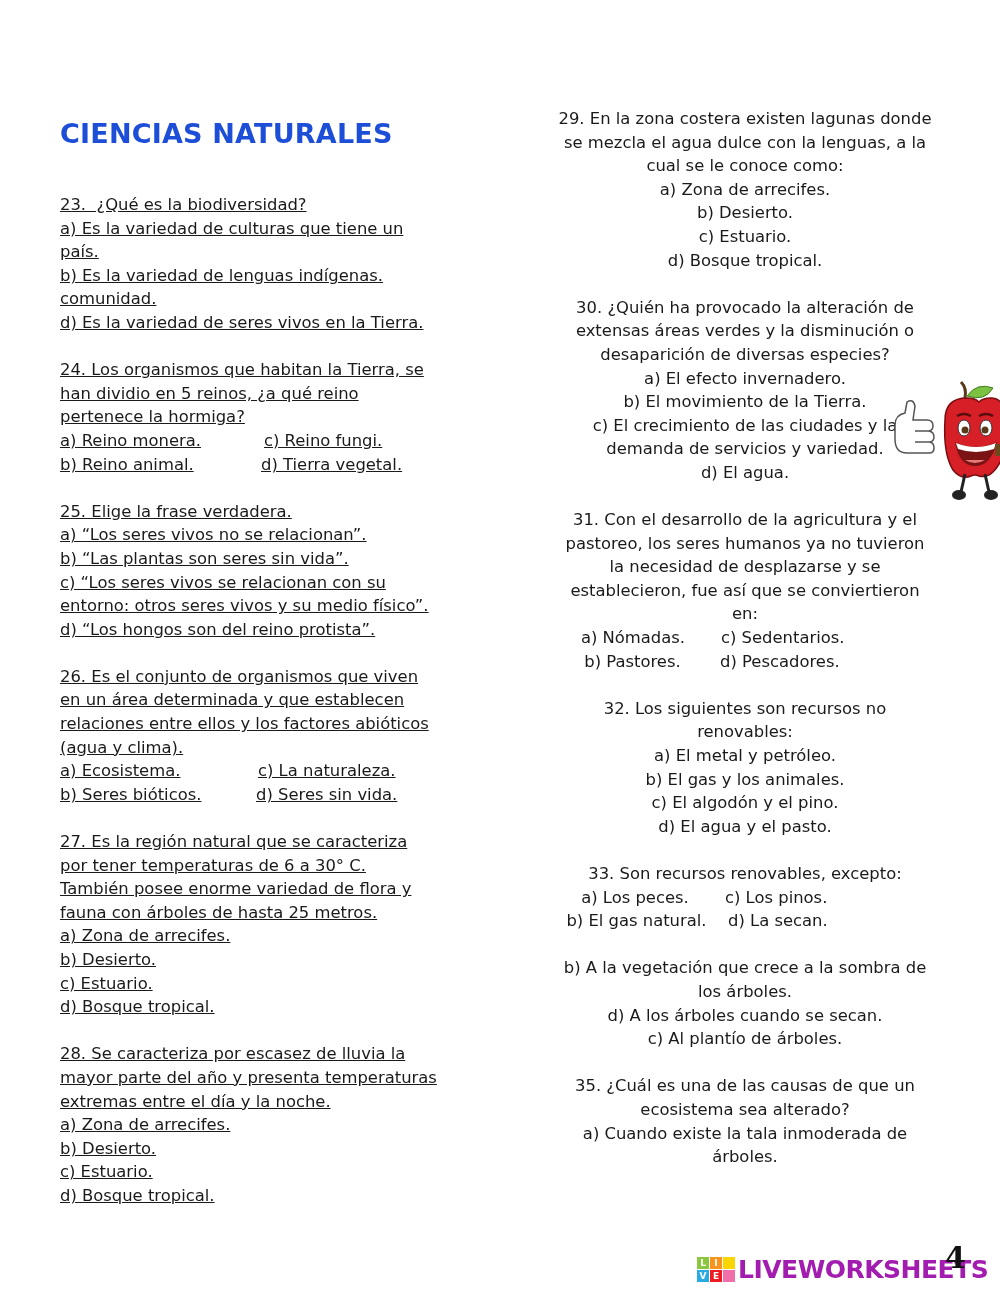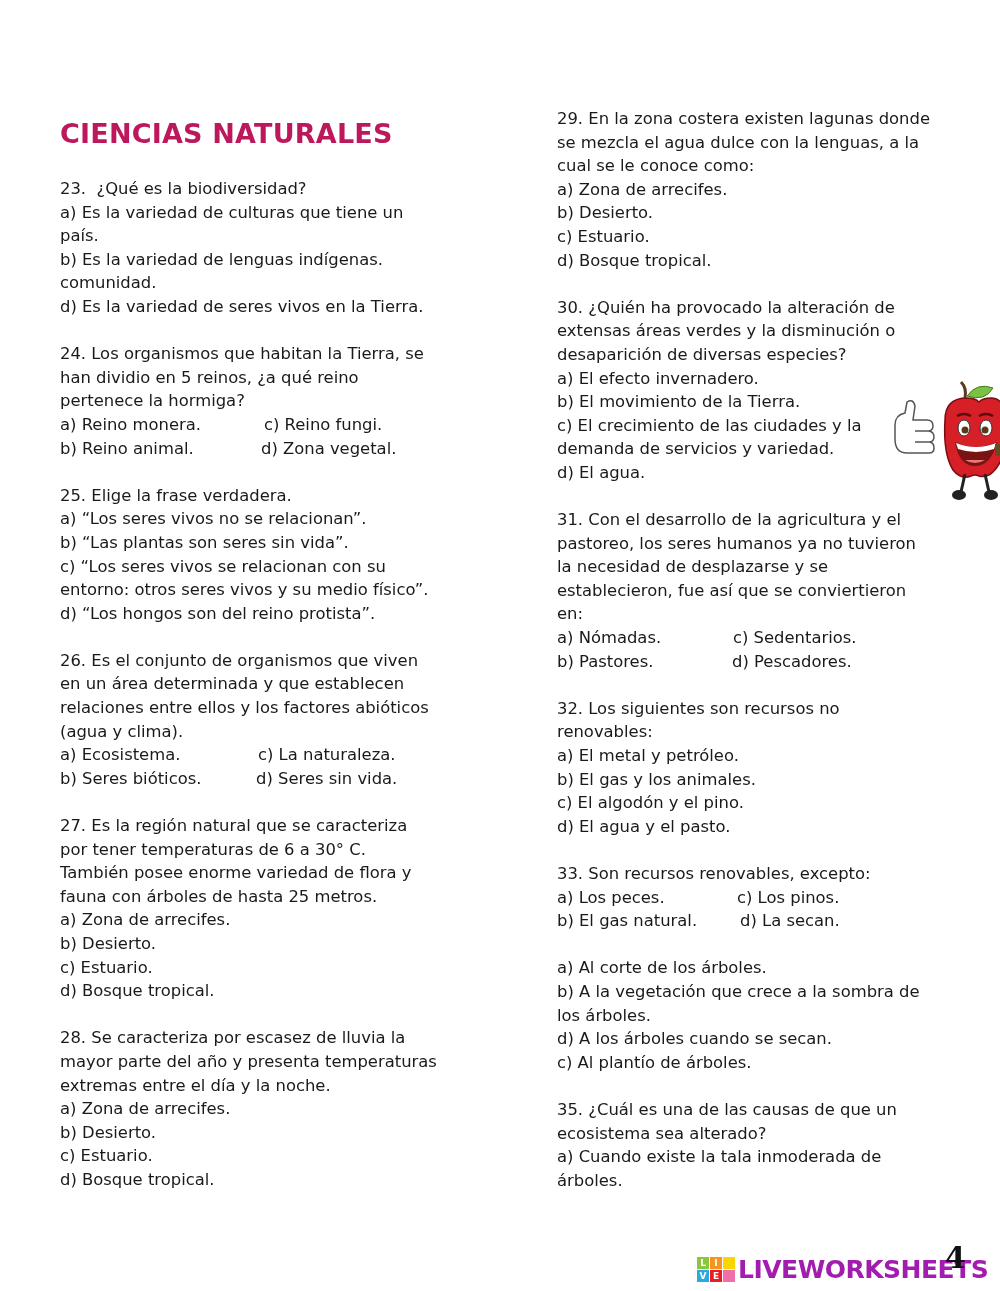--- a/index.html
+++ b/index.html
@@ -1,22 +1,22 @@
 <!DOCTYPE html>
 <html><head>
 <meta charset="utf-8">
 <style>
   html, body { margin:0; padding:0; background:#ffffff; }
   body { width:1000px; height:1291px; position:relative; overflow:hidden;
          font-family:"DejaVu Sans", sans-serif; color:#1a1a1a; }
   .title { position:absolute; left:60px; top:118px; font-size:27px; font-weight:bold;
-           color:#be185d; letter-spacing:0.2px; font-family:"DejaVu Sans", sans-serif; }
+           color:#1d4ed8; letter-spacing:0.2px; font-family:"DejaVu Sans", sans-serif; }
   .col { position:absolute; width:430px; font-size:16.4px; line-height:23.6px; }
-  .col.left { left:60px; top:177px; }
-  .col.right { left:557px; top:107px; width:400px; }
+  .col.left { left:60px; top:193px;text-decoration:underline; }
+  .col.right { left:545px; top:107px; width:400px;text-align:center; }
   .q { margin-bottom:23.6px; }
   .q .line { white-space:pre-wrap; }
   .opt-row { display:flex; }
   .opt-row span { display:block; }
   .mascot { position:absolute; left:885px; top:380px; width:115px; height:125px; }
   .footer-logo { position:absolute; left:697px; top:1254px; height:30px; display:flex; align-items:center; }
   .logo-grid { display:grid; grid-template-columns:12px 12px 12px; grid-template-rows:12px 12px; gap:1px; margin-right:3px; }
   .logo-grid div { font-size:9px; font-weight:bold; color:#fff; text-align:center; line-height:12px; font-family:"DejaVu Sans", sans-serif; }
   .logo-text { font-family:"DejaVu Sans", sans-serif; font-weight:bold; font-size:25px; color:#a21caf; letter-spacing:-0.5px; }
   .page-num { position:absolute; left:945px; top:1240px; font-family:"DejaVu Serif", serif; font-weight:bold; font-size:30px; color:#111; }
@@ -39,21 +39,21 @@
   <div class="q">
     <div class="line">24. Los organismos que habitan la Tierra, se</div>
     <div class="line">han dividio en 5 reinos, ¿a qué reino</div>
     <div class="line">pertenece la hormiga?</div>
     <div class="opt-row">
         <span style="width:204px">a) Reino monera.</span>
         <span>c) Reino fungi.</span>
       </div>
     <div class="opt-row">
         <span style="width:201px">b) Reino animal.</span>
-        <span>d) Zona vegetal.</span>
+        <span>d) Tierra vegetal.</span>
       </div>
   </div>
 
   <div class="q">
     <div class="line">25. Elige la frase verdadera.</div>
     <div class="line">a) “Los seres vivos no se relacionan”.</div>
     <div class="line">b) “Las plantas son seres sin vida”.</div>
     <div class="line">c) “Los seres vivos se relacionan con su</div>
     <div class="line">entorno: otros seres vivos y su medio físico”.</div>
     <div class="line">d) “Los hongos son del reino protista”.</div>
@@ -149,21 +149,20 @@
         <span style="width:180px">a) Los peces.</span>
         <span>c) Los pinos.</span>
       </div>
     <div class="opt-row">
         <span style="width:183px">b) El gas natural.</span>
         <span>d) La secan.</span>
       </div>
   </div>
 
   <div class="q">
-    <div class="line">a) Al corte de los árboles.</div>
     <div class="line">b) A la vegetación que crece a la sombra de</div>
     <div class="line">los árboles.</div>
     <div class="line">d) A los árboles cuando se secan.</div>
     <div class="line">c) Al plantío de árboles.</div>
   </div>
 
   <div class="q">
     <div class="line">35. ¿Cuál es una de las causas de que un</div>
     <div class="line">ecosistema sea alterado?</div>
     <div class="line">a) Cuando existe la tala inmoderada de</div>

